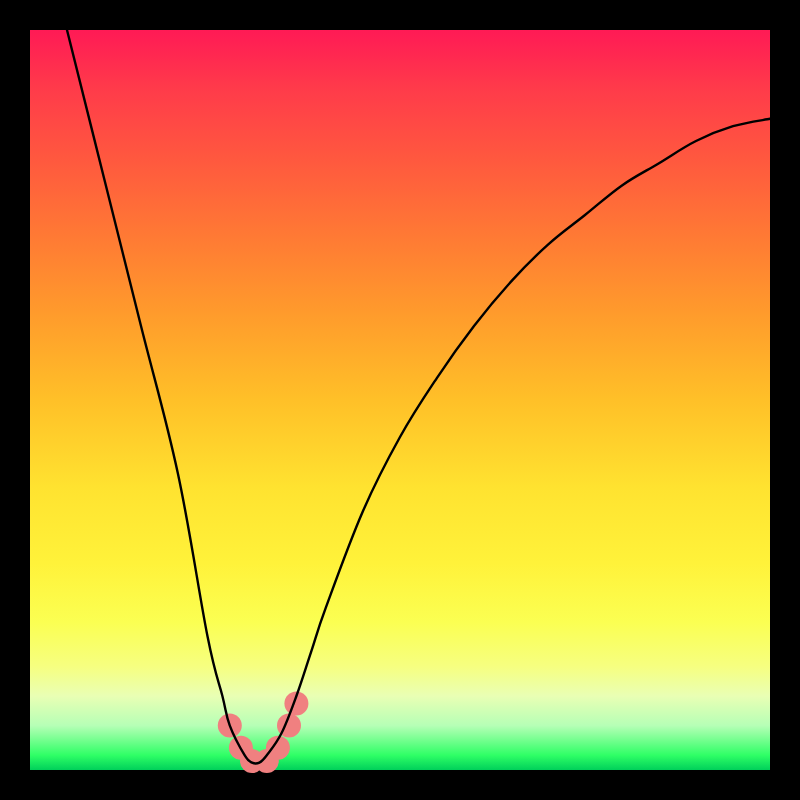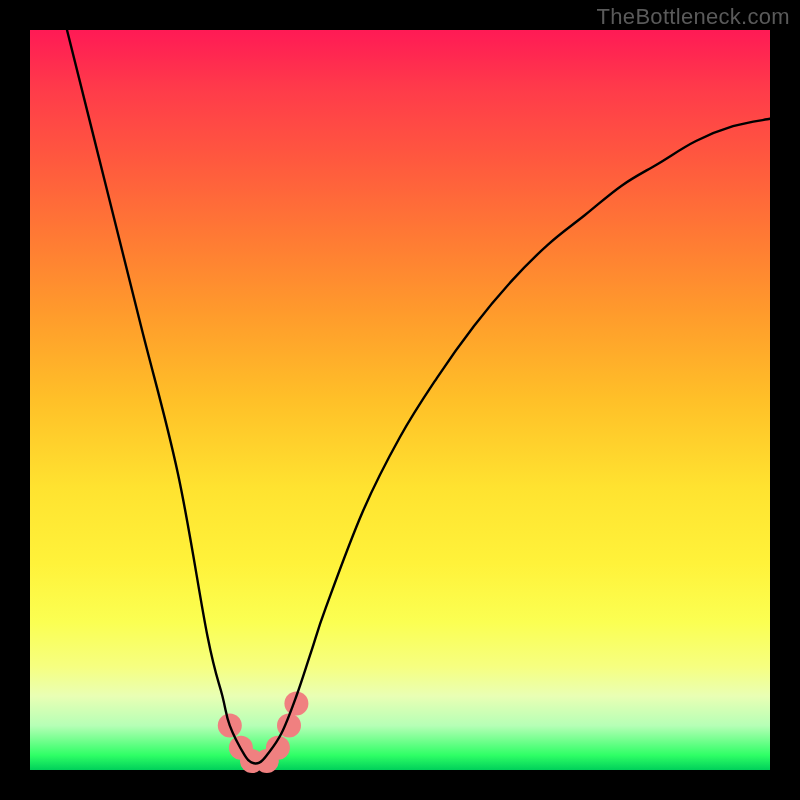--- a/index.html
+++ b/index.html
@@ -73,14 +73,13 @@
           <circle cx="210.89999999999998" cy="717.8" r="12" fill="#f08080"></circle>
           <circle cx="222" cy="731.12" r="12" fill="#f08080"></circle>
           <circle cx="236.8" cy="731.12" r="12" fill="#f08080"></circle>
           <circle cx="247.9" cy="717.8" r="12" fill="#f08080"></circle>
           <circle cx="259" cy="695.6" r="12" fill="#f08080"></circle>
           <circle cx="266.4" cy="673.4" r="12" fill="#f08080"></circle>
         </g>
       <path id="curve-path" fill="none" stroke="#000" stroke-width="2.4" stroke-linecap="round" d="M 37 0 C 43.66 26.64 60.68 94.72 74 148 C 87.32 201.28 97.68 242.72 111 296 C 124.32 349.28 136.012 388.05600000000004 148 444 C 159.988 499.94399999999996 169.608 566.8399999999999 177.6 606.8 C 185.59199999999998 646.76 188.404 650.016 192.4 666 C 196.39600000000002 681.984 195.804 684.944 199.8 695.6 C 203.79600000000002 706.2560000000001 210.60399999999998 718.5400000000001 214.6 725.2 C 218.596 731.86 219.33599999999998 731.268 222 732.6 C 224.66400000000002 733.932 226.736 733.932 229.4 732.6 C 232.06400000000002 731.268 232.804 730.528 236.8 725.2 C 240.79600000000002 719.8720000000001 246.27200000000002 713.6560000000001 251.60000000000002 703 C 256.928 692.3439999999999 261.072 680.652 266.4 666 C 271.72799999999995 651.348 275.87199999999996 637.5840000000001 281.2 621.6 C 286.528 605.616 286.676 602.508 296 577.2 C 305.324 551.892 319.68 511.636 333 481 C 346.32 450.364 356.68 430.976 370 407 C 383.32 383.024 393.68000000000006 367.78 407.00000000000006 347.79999999999995 C 420.32000000000005 327.81999999999994 430.68 313.316 444 296 C 457.32 278.684 467.68 266.25199999999995 481 251.59999999999997 C 494.32 236.94799999999998 504.68 226.58800000000002 518 214.60000000000002 C 531.32 202.61200000000002 541.68 195.656 555 185 C 568.32 174.344 578.68 164.72399999999996 592 155.39999999999998 C 605.32 146.076 615.68 141.19200000000004 629 133.20000000000005 C 642.32 125.20800000000006 652.68 117.66 666 111 C 679.32 104.34 689.68 100.19600000000005 703 96.20000000000005 C 716.32 92.20400000000004 733.34 90.13199999999998 740 88.79999999999995"></path>
     </svg>
   </div>
-  <div class="watermark">TheBottleneck.com</div>
 </div>
 
 </body></html>

